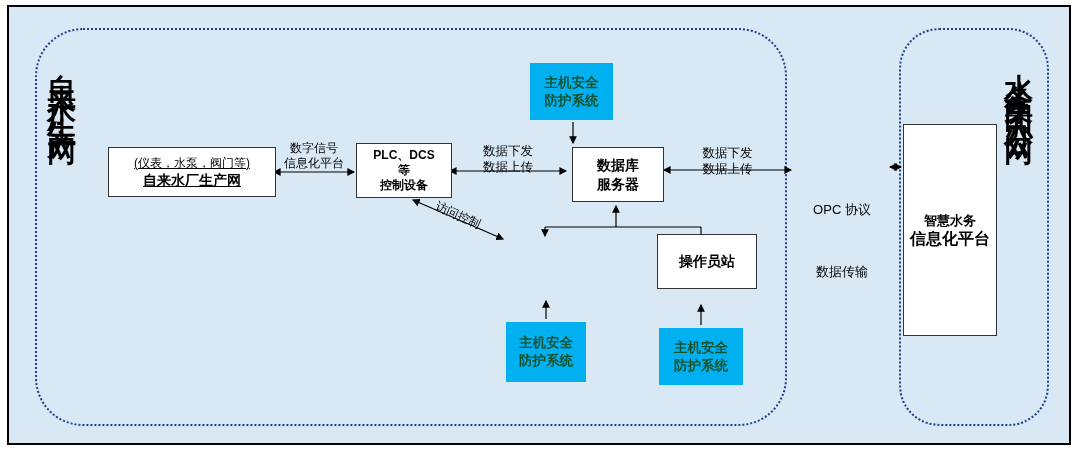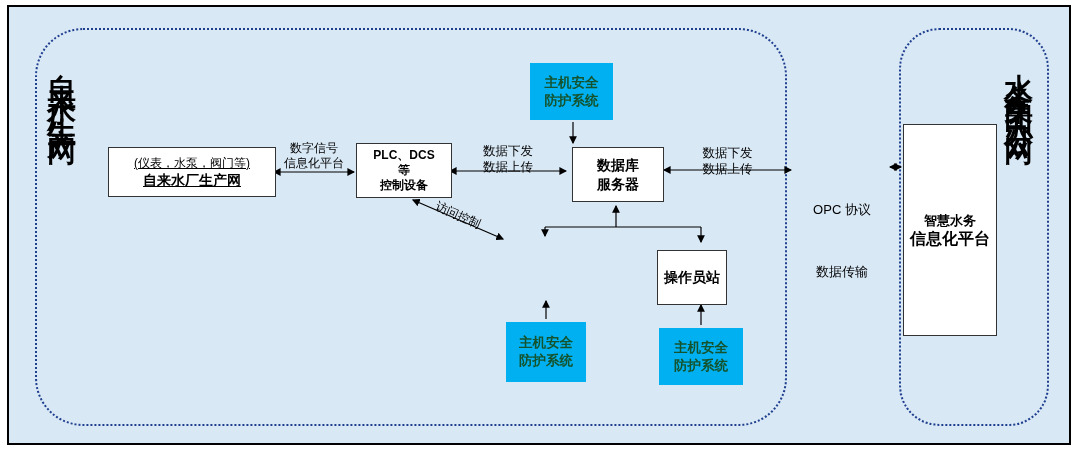--- a/index.html
+++ b/index.html
@@ -75,21 +75,21 @@
     <span class="b" style="font-size:14px;line-height:19px;">服务器</span>
   </div>
 
 
   <div class="box" style="left:903px;top:124px;width:94px;height:212px;">
     <span class="b" style="font-size:13px;line-height:18px;">智慧水务</span>
     <span class="b" style="font-size:16px;line-height:18px;">信息化平台</span>
   </div>
 
 
-  <div class="box" style="left:657px;top:250px;width:70px;height:55px;">
+  <div class="box" style="left:657px;top:234px;width:100px;height:55px;">
     <span class="b" style="font-size:14px;">操作员站</span>
   </div>
 
   <div class="cyanbox" style="left:530px;top:63px;width:83px;height:57px;font-size:13.5px;line-height:18px;">
     <span>主机安全</span>
     <span>防护系统</span>
   </div>
 
   <div class="cyanbox" style="left:506px;top:322px;width:80px;height:60px;font-size:13.5px;line-height:18px;">
     <span>主机安全</span>

